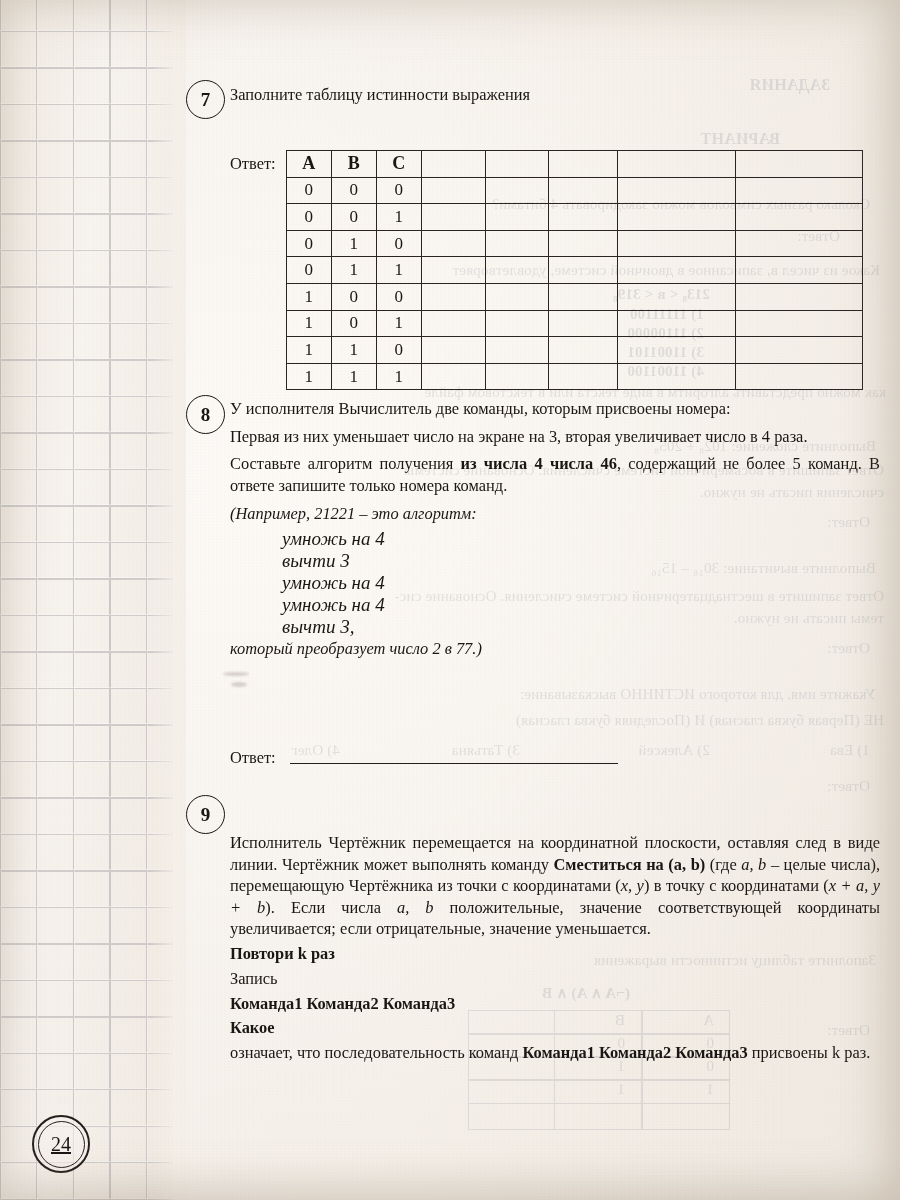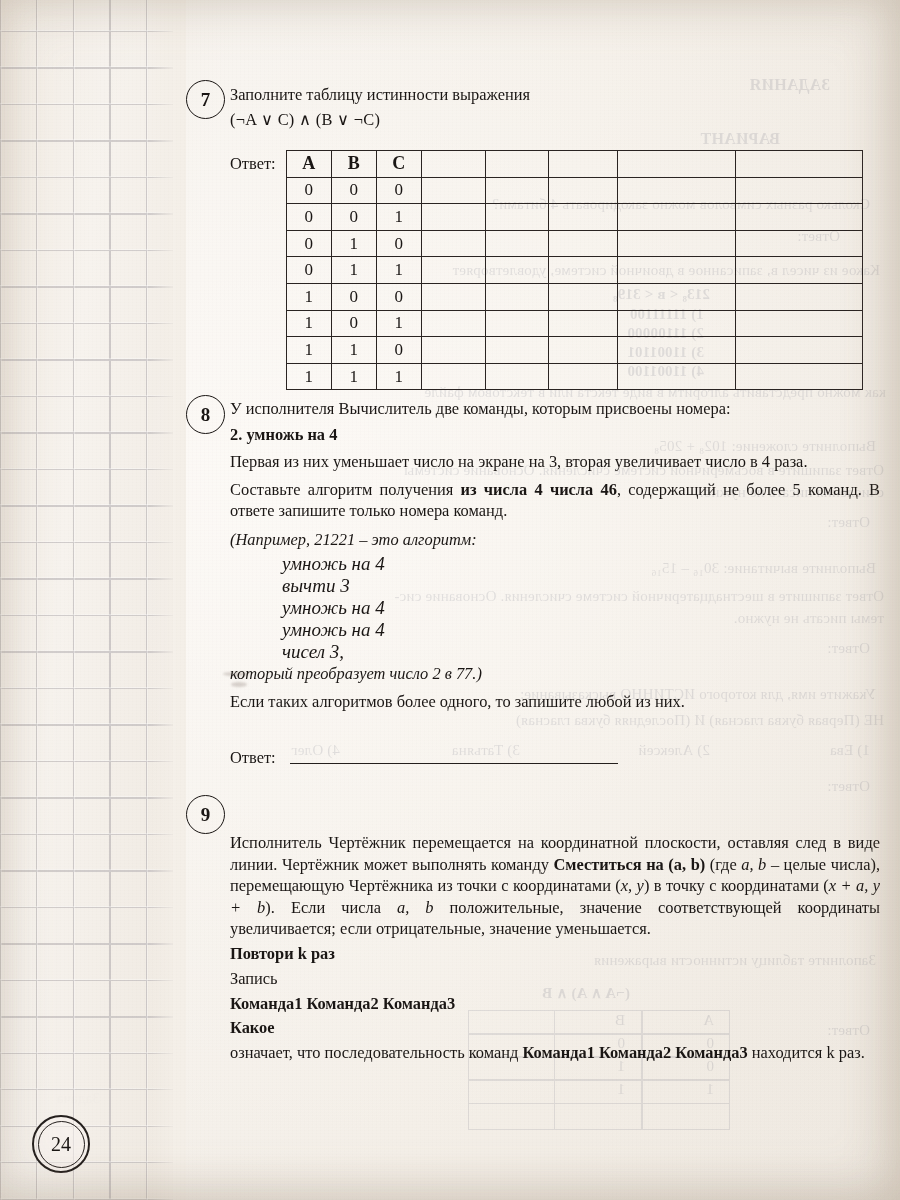--- a/index.html
+++ b/index.html
@@ -211,20 +211,21 @@
     left: 32px;
     top: 1115px;
     width: 54px;
     height: 54px;
     border: 2px solid #241f1d;
     border-radius: 50%;
     display: flex;
     align-items: center;
     justify-content: center;
     background: rgba(247,243,238,.55);
+    text-decoration: underline;
   }
   .pagenum .inner {
     width: 45px;
     height: 45px;
     border: 1.4px solid #241f1d;
     border-radius: 50%;
     display: flex;
     align-items: center;
     justify-content: center;
     font-size: 20px;
@@ -301,21 +302,20 @@
 
   <div class="smudge" style="left:223px; top:672px; width:26px; height:4px;"></div>
   <div class="smudge" style="left:231px; top:682px; width:16px; height:5px;"></div>
 
   <div class="content">
 
     <div class="qnum" style="top:80px;">7</div>
 
     <div class="block" style="top:84px;">
       <p class="t nj">Заполните таблицу истинности выражения</p>
-      <p class="t centerline">(¬A ∨ C) ∧ (B ∨ ¬C)</p>
     </div>
 
     <div class="answer-row" style="left:44px; top:150px;">
       <span class="otv">Ответ:</span>
       <table class="tt">
         <tbody>
           <tr>
             <td class="hd c1">A</td>
             <td class="hd c2">B</td>
             <td class="hd c3">C</td>
@@ -406,47 +406,45 @@
             <td class="c8"></td>
           </tr>
         </tbody>
       </table>
     </div>
 
     <div class="qnum" style="top:395px;">8</div>
 
     <div class="block" style="top:398px;">
       <p class="t nj">У исполнителя Вычислитель две команды, которым присвоены номера:</p>
-      <p class="t nj bo" style="margin-top:4px;">2. умножь на 4</p>
       <p class="t" style="margin-top:6px;">Первая из них уменьшает число на экране на 3, вторая увеличивает число в 4 раза.</p>
       <p class="t" style="margin-top:6px;"><span>Составьте алгоритм получения </span><b>из числа 4 числа 46</b><span>, содержащий не более 5 команд. В ответе запишите только номера команд.</span></p>
       <p class="t nj it" style="margin-top:7px;">(Например, 21221 – это алгоритм:</p>
       <p class="cmd">умножь на 4</p>
       <p class="cmd">вычти 3</p>
       <p class="cmd">умножь на 4</p>
       <p class="cmd">умножь на 4</p>
-      <p class="cmd">чисел 3,</p>
+      <p class="cmd">вычти 3,</p>
       <p class="t nj it">который преобразует число 2 в 77.)</p>
-      <p class="t nj" style="margin-top:6px;">Если таких алгоритмов более одного, то запишите любой из них.</p>
     </div>
 
     <div class="ansline-wrap" style="left:44px; top:748px;">
       <span class="lbl">Ответ:</span>
       <span class="ansline"></span>
     </div>
 
     <div class="qnum" style="top:795px;">9</div>
 
     <div class="block" style="top:832px;">
       <p class="t"><span>Исполнитель Чертёжник перемещается на координатной плоскости, оставляя след в виде линии. Чертёжник может выполнять команду </span><b>Сместиться на (a, b)</b><span> (где </span><span class="ital">a, b</span><span> – целые числа), перемещающую Чертёжника из точки с координатами (</span><span class="ital">x, y</span><span>) в точку с координатами (</span><span class="ital">x + a, y + b</span><span>). Если числа </span><span class="ital">a, b</span><span> положительные, значение соответствующей координаты увеличивается; если отрицательные, значение уменьшается.</span></p>
       <p class="t nj bo">Повтори k раз</p>
       <p class="t nj" style="margin-top:4px;">Запись</p>
       <p class="t nj bo">Команда1 Команда2 Команда3</p>
       <p class="t nj bo">Какое</p>
-      <p class="t nj"><span>означает, что последовательность команд </span><b>Команда1  Команда2  Команда3</b><span> находится k раз.</span></p>
+      <p class="t nj"><span>означает, что последовательность команд </span><b>Команда1  Команда2  Команда3</b><span> присвоены k раз.</span></p>
     </div>
 
   </div>
 
   <div class="pagenum">
     <div class="inner">24</div>
   </div>
 
   <div class="edge-shadow"></div>
 </div>

